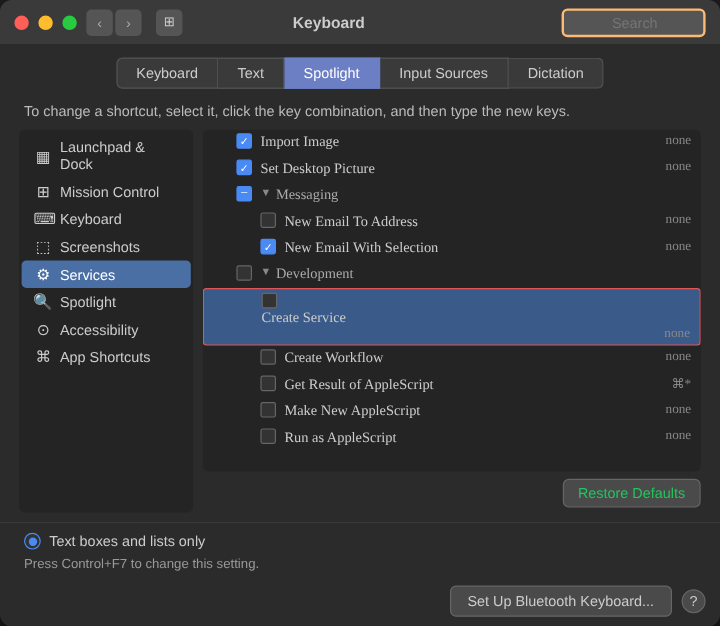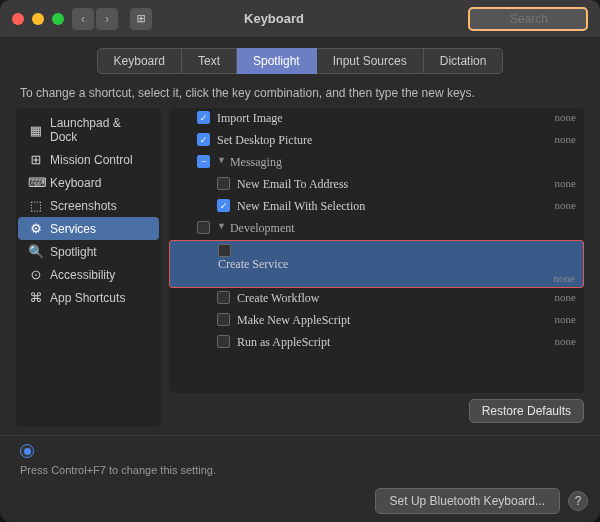--- a/index.html
+++ b/index.html
@@ -261,21 +261,21 @@
     
     .restore-area {
       display: flex;
       justify-content: flex-end;
       padding: 6px 0 4px 0;
     }
     .restore-btn {
       background: #4a4a4a;
       border: 1px solid #666;
       border-radius: 5px;
-      color: #e5e5e5;
+      color: #22c55e;
       font-size: 12px;
       padding: 4px 12px;
       cursor: pointer;
     }
 
     
     .bottom-section {
       padding: 8px 20px 6px 20px;
       flex-shrink: 0;
       border-top: 1px solid #3a3a3a;
@@ -472,20 +472,25 @@
           <span class="row-label">Create Service</span>
           <span class="shortcut-key">none</span>
         </div>
 
         <div class="list-row indent-2">
           <div class="checkbox"></div>
           <span class="row-label">Create Workflow</span>
           <span class="shortcut-key">none</span>
         </div>
 
+        <div class="list-row indent-2">
+          <div class="checkbox"></div>
+          <span class="row-label">Get Result of AppleScript</span>
+          <span class="shortcut-key">⌘*</span>
+        </div>
 
         <div class="list-row indent-2">
           <div class="checkbox"></div>
           <span class="row-label">Make New AppleScript</span>
           <span class="shortcut-key">none</span>
         </div>
 
         <div class="list-row indent-2">
           <div class="checkbox"></div>
           <span class="row-label">Run as AppleScript</span>
@@ -497,20 +502,21 @@
       <div class="restore-area">
         <button class="restore-btn">Restore Defaults</button>
       </div>
     </div>
   </div>
 
   <div class="bottom-section">
     <div class="radio-group">
       <div class="radio-item">
         <div class="radio-dot selected"></div>
+        <span>Text boxes and lists only</span>
       </div>
     </div>
     <div class="ctrl-note">Press Control+F7 to change this setting.</div>
   </div>
 
   <div class="footer">
     <button class="bluetooth-btn">Set Up Bluetooth Keyboard...</button>
     <button class="help-btn">?</button>
   </div>
 </div>

